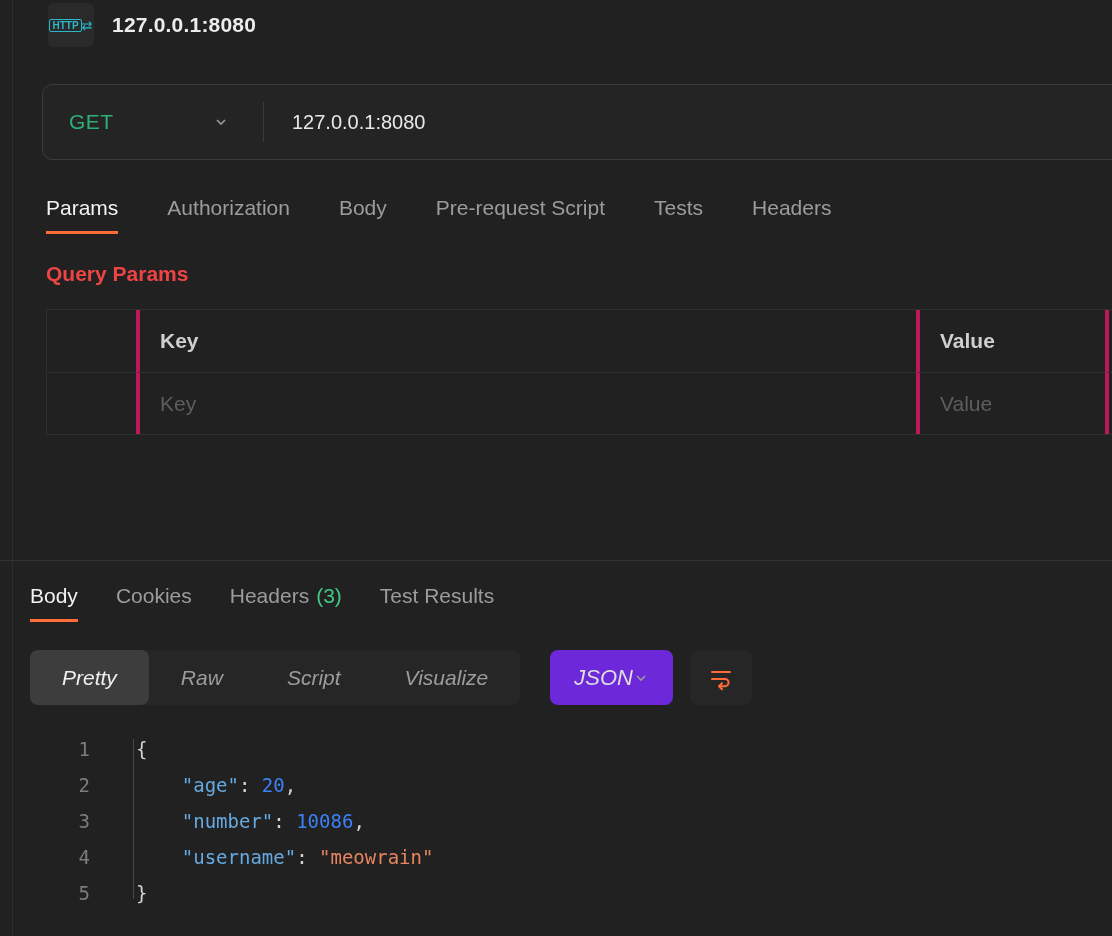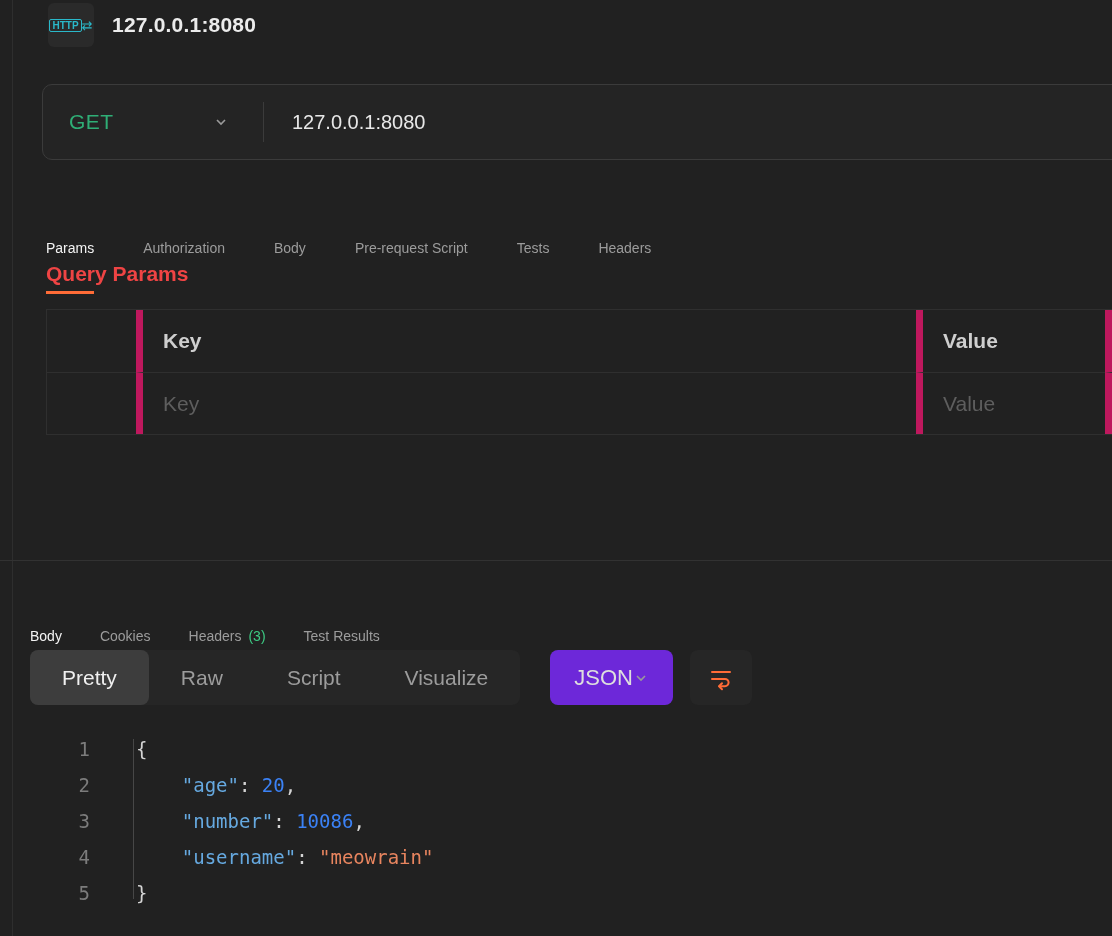--- a/index.html
+++ b/index.html
@@ -49,57 +49,57 @@
   .url-vdivider { width: 1px; height: 40px; background: #3b3b3b; }
   .url-input {
     flex: 1; height: 100%; background: transparent; border: none; outline: none;
     color: #e8e8e8; font-size: 20px; padding-left: 28px;
     font-family: "Liberation Sans", sans-serif;
   }
 
   
   .tabs { position: absolute; display: flex; }
   .tab {
-    font-size: 14px; line-height: 24px; color: #9c9c9c;
-    padding-bottom: 31px; border-bottom: 3px solid transparent;
-    cursor: pointer; white-space: nowrap; margin-top: 40px;
+    font-size: 21px; line-height: 24px; color: #9c9c9c;
+    padding-bottom: 11px; border-bottom: 3px solid transparent;
+    cursor: pointer; white-space: nowrap;
   }
   .tab.active { color: #f3f3f3; border-bottom-color: var(--accent-orange, #ff6c37); }
   .tab .count { color: var(--count-green, #3dca83); margin-left: 7px; }
   .req-tabs { left: 46px; top: 196px; gap: 49px; }
   .res-tabs { left: 30px; top: 584px; gap: 38px; }
 
   
   .qp-heading {
     position: absolute; left: 46px; top: 262px;
     font-size: 21px; font-weight: 700; color: #ef4444;
   }
   .qp-table {
     position: absolute; left: 46px; top: 309px; width: 1260px;
     display: grid; grid-template-columns: 89px 780px 189px 1fr;
     grid-auto-rows: 62px;
     border: 1px solid #2f2f2f;
   }
   .qp-cell {
     display: flex; align-items: center; padding-left: 20px;
-    font-size: 21px; border-left: 7px solid #be185d;
+    font-size: 21px; border-left: 4px solid #be185d;
   }
   .qp-cell.first-col { border-left: none; }
   .qp-cell.body-row { border-top: 1px solid #2f2f2f; }
   .qp-head-text { font-weight: 700; color: #cfcfcf; }
   .qp-ph { color: #5e5e5e; }
 
   
   .pane-splitter {
     position: absolute; left: 0; top: 560px; width: 100%; height: 1px;
     background: #323232; cursor: row-resize;
   }
 
   
-  .view-bar { position: absolute; left: 30px; top: 650px; display: flex; align-items: center; }
+  .view-bar { position: absolute; left: 30px; top: 650px; display: flex; align-items: center; font-style: italic; }
   .view-tabs { display: flex; background: #262626; border-radius: 8px; height: 55px; }
   .view-tab {
     display: flex; align-items: center; padding: 0 32px;
     font-size: 21px; color: #9c9c9c; cursor: pointer; border-radius: 8px;
   }
   .view-tab.active { background: #3d3d3d; color: #f0f0f0; }
   .format-btn {
     margin-left: 30px; height: 55px; background: #6d28d9; border-radius: 8px;
     display: flex; align-items: center; padding: 0 24px;
     font-size: 22px; color: #dedede; cursor: pointer;

